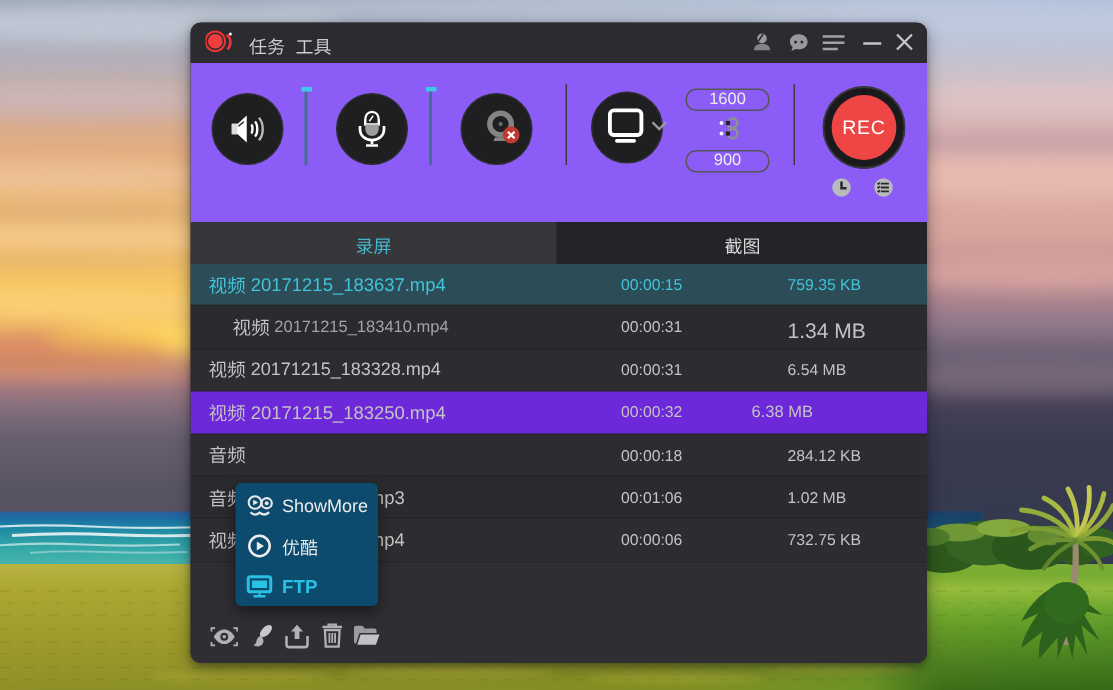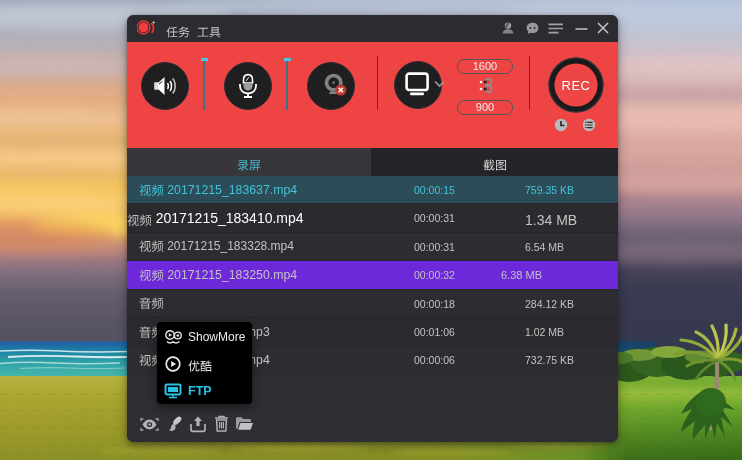--- a/index.html
+++ b/index.html
@@ -168,21 +168,21 @@
           </g>
   </svg>
   <svg class="abs" style="left:448px;top:12.5px" width="13" height="2" viewBox="0 0 13 2">
           <path d="M0.5 1 H12.5" stroke="#c6c6c8" stroke-width="1.6"></path>
         </svg>
   <svg class="abs" style="left:470px;top:7px" width="12" height="12" viewBox="0 0 12 12">
    <path d="M1 1 L11 11 M11 1 L1 11" stroke="#c6c6c8" stroke-width="1.5"></path>
   </svg>
  </div>
 
- <div class="abs" style="left:0;top:27px;width:491px;height:106px;background:#ef4444">
+ <div class="abs" style="left:0;top:27px;width:491px;height:106px;background:#8b5cf6">
   <div class="abs" style="left:14px;top:19.5px;width:48px;height:48px;border-radius:50%;background:#1f1f22;border:1.5px solid #2e2e32"></div>
   <div class="abs" style="left:97px;top:19.5px;width:48px;height:48px;border-radius:50%;background:#1f1f22;border:1.5px solid #2e2e32"></div>
   <div class="abs" style="left:180px;top:19.5px;width:48px;height:48px;border-radius:50%;background:#1f1f22;border:1.5px solid #2e2e32"></div>
   <div class="abs" style="left:267px;top:19px;width:48px;height:48px;border-radius:50%;background:#1f1f22;border:1.5px solid #2e2e32"></div>
 
   <svg class="abs" style="left:25.5px;top:31.5px" width="25" height="24" viewBox="0 0 25 24">
    <path d="M1.5 8.5 H5.5 L11.5 3 V21 L5.5 15.5 H1.5 Z" fill="#fff"></path>
    <path d="M1.5 8.5 H5.2 V15.5 H1.5 Z" fill="#ddd"></path>
    <path d="M9.5 7.2 L6 10.2" stroke="#1f1f22" stroke-width="1"></path>
    <path d="M14.5 9 C15.6 10 15.6 14 14.5 15" stroke="#fff" stroke-width="1.6" fill="none"></path>
@@ -276,21 +276,21 @@
  <div class="abs" style="left:12px;top:7.5px;color:#41c3da;font-size:12.3px;white-space:nowrap"><svg class="cjk " width="24.8" height="12.4" viewBox="0 -880 2000 1000" style="vertical-align:-1.5px">
             <g fill="#41c3da" transform="scale(1,-1) translate(0,0)">
               <path transform="translate(0,0)" d="M450 791V259H523V725H832V259H907V791ZM154 804C190 765 229 710 247 673L308 713C290 748 250 800 211 838ZM637 649V454C637 297 607 106 354 -25C369 -37 393 -65 402 -81C552 -2 631 105 671 214V20C671 -47 698 -65 766 -65H857C944 -65 955 -24 965 133C946 138 921 148 902 163C898 19 893 -8 858 -8H777C749 -8 741 0 741 28V276H690C705 337 709 397 709 452V649ZM63 668V599H305C247 472 142 347 39 277C50 263 68 225 74 204C113 233 152 269 190 310V-79H261V352C296 307 339 250 359 219L407 279C388 301 318 381 280 422C328 490 369 566 397 644L357 671L343 668Z"></path>
               <path transform="translate(1000,0)" d="M701 501C699 151 688 35 446 -30C459 -43 477 -67 483 -83C743 -9 762 129 764 501ZM728 84C795 34 881 -38 923 -82L968 -34C925 9 837 78 770 126ZM428 386C376 178 261 42 49 -25C64 -40 81 -65 88 -83C315 -3 438 144 493 371ZM133 397C113 323 80 248 37 197C54 189 81 172 93 162C135 217 174 301 196 383ZM544 609V137H608V550H854V139H922V609H742L782 714H950V781H518V714H709C699 680 686 640 672 609ZM114 753V529H39V461H248V158H316V461H502V529H334V652H479V716H334V841H266V529H176V753Z"></path>
             </g>
           </svg><span style="vertical-align:top;line-height:12.8px"> 20171215_183637.mp4</span></div>
  <div class="abs" style="left:287px;top:8px;color:#41c3da;font-size:10.5px">00:00:15</div>
  <div class="abs" style="left:398px;top:8px;color:#41c3da;font-size:10.5px">759.35 KB</div>
 </div>
 <div class="abs" style="left:0;top:189.4px;width:491px;height:28.4px;background:#2b2b2f;border-bottom:1px solid #26262a">
- <div class="abs" style="left:0;top:7.5px;color:#ffffff;font-size:14px;white-space:nowrap"><svg class="cjk " width="24.8" height="12.4" viewBox="0 -880 2000 1000" style="vertical-align:-1.5px">
+ <div class="abs" style="left:28px;top:7.5px;color:#a3a3a3;font-size:11px;white-space:nowrap"><svg class="cjk " width="24.8" height="12.4" viewBox="0 -880 2000 1000" style="vertical-align:-1.5px">
             <g fill="#c3c3c3" transform="scale(1,-1) translate(0,0)">
               <path transform="translate(0,0)" d="M450 791V259H523V725H832V259H907V791ZM154 804C190 765 229 710 247 673L308 713C290 748 250 800 211 838ZM637 649V454C637 297 607 106 354 -25C369 -37 393 -65 402 -81C552 -2 631 105 671 214V20C671 -47 698 -65 766 -65H857C944 -65 955 -24 965 133C946 138 921 148 902 163C898 19 893 -8 858 -8H777C749 -8 741 0 741 28V276H690C705 337 709 397 709 452V649ZM63 668V599H305C247 472 142 347 39 277C50 263 68 225 74 204C113 233 152 269 190 310V-79H261V352C296 307 339 250 359 219L407 279C388 301 318 381 280 422C328 490 369 566 397 644L357 671L343 668Z"></path>
               <path transform="translate(1000,0)" d="M701 501C699 151 688 35 446 -30C459 -43 477 -67 483 -83C743 -9 762 129 764 501ZM728 84C795 34 881 -38 923 -82L968 -34C925 9 837 78 770 126ZM428 386C376 178 261 42 49 -25C64 -40 81 -65 88 -83C315 -3 438 144 493 371ZM133 397C113 323 80 248 37 197C54 189 81 172 93 162C135 217 174 301 196 383ZM544 609V137H608V550H854V139H922V609H742L782 714H950V781H518V714H709C699 680 686 640 672 609ZM114 753V529H39V461H248V158H316V461H502V529H334V652H479V716H334V841H266V529H176V753Z"></path>
             </g>
           </svg><span style="vertical-align:top;line-height:12.8px"> 20171215_183410.mp4</span></div>
  <div class="abs" style="left:287px;top:8px;color:#c3c3c3;font-size:10.5px">00:00:31</div>
  <div class="abs" style="left:398px;top:8px;color:#c3c3c3;font-size:14px">1.34 MB</div>
 </div>
 <div class="abs" style="left:0;top:217.8px;width:491px;height:28.4px;background:#2d2d31;border-bottom:1px solid #26262a">
  <div class="abs" style="left:12px;top:7.5px;color:#c3c3c3;font-size:12px;white-space:nowrap"><svg class="cjk " width="24.8" height="12.4" viewBox="0 -880 2000 1000" style="vertical-align:-1.5px">
@@ -370,21 +370,21 @@
    <path d="M2.6 5 H12.4 L11.8 16 H3.2 Z" fill="none" stroke="#b2b2b4" stroke-width="1.5"></path>
    <path d="M5.6 7 V13.6 M7.5 7 V13.6 M9.4 7 V13.6" stroke="#b2b2b4" stroke-width="1.2"></path>
   </svg>
 
   <svg class="abs" style="left:108px;top:41px" width="19" height="15" viewBox="0 0 19 15">
    <path d="M1 2.6 C1 1.8 1.6 1.2 2.4 1.2 H6.6 L8.2 3 H14.6 C15.4 3 16 3.6 16 4.4 V6 H4.6 L2.4 13 C1.6 13 1 12.4 1 11.6 Z" fill="#9c9c9e"></path>
    <path d="M5.4 7 H18 L15.6 13.8 H3.2 Z" fill="#c2c2c4"></path>
   </svg>
  </div>
 
- <div class="abs" style="left:30px;top:307px;width:95px;height:82px;background:#000000;border-radius:4px;box-shadow:0 3px 10px rgba(0,0,0,.45)">
+ <div class="abs" style="left:30px;top:307px;width:95px;height:82px;background:#0c4a6e;border-radius:4px;box-shadow:0 3px 10px rgba(0,0,0,.45)">
   <svg class="abs" style="left:7px;top:7px" width="19" height="17" viewBox="0 0 19 17">
    <circle cx="6" cy="6" r="4.2" fill="none" stroke="#e8e8e8" stroke-width="1.4"></circle>
    <circle cx="13.8" cy="6.5" r="3.4" fill="none" stroke="#e8e8e8" stroke-width="1.4"></circle>
    <path d="M4.8 4.2 L8.2 6 L4.8 7.8 Z" fill="#e8e8e8"></path>
    <circle cx="13.8" cy="6.5" r="1.3" fill="#e8e8e8"></circle>
    <path d="M3 12.5 C5 14.5 7 14.5 9 12.8 C11 14.5 13 14.5 15.5 12.5" fill="none" stroke="#e8e8e8" stroke-width="1.5"></path>
   </svg>
   <div class="abs" style="left:31px;top:8px;color:#ececec;font-size:12px">ShowMore</div>
   <svg class="abs" style="left:8px;top:34px" width="16" height="16" viewBox="0 0 16 16">
    <circle cx="8" cy="8" r="6.8" fill="none" stroke="#ececec" stroke-width="1.7"></circle>

